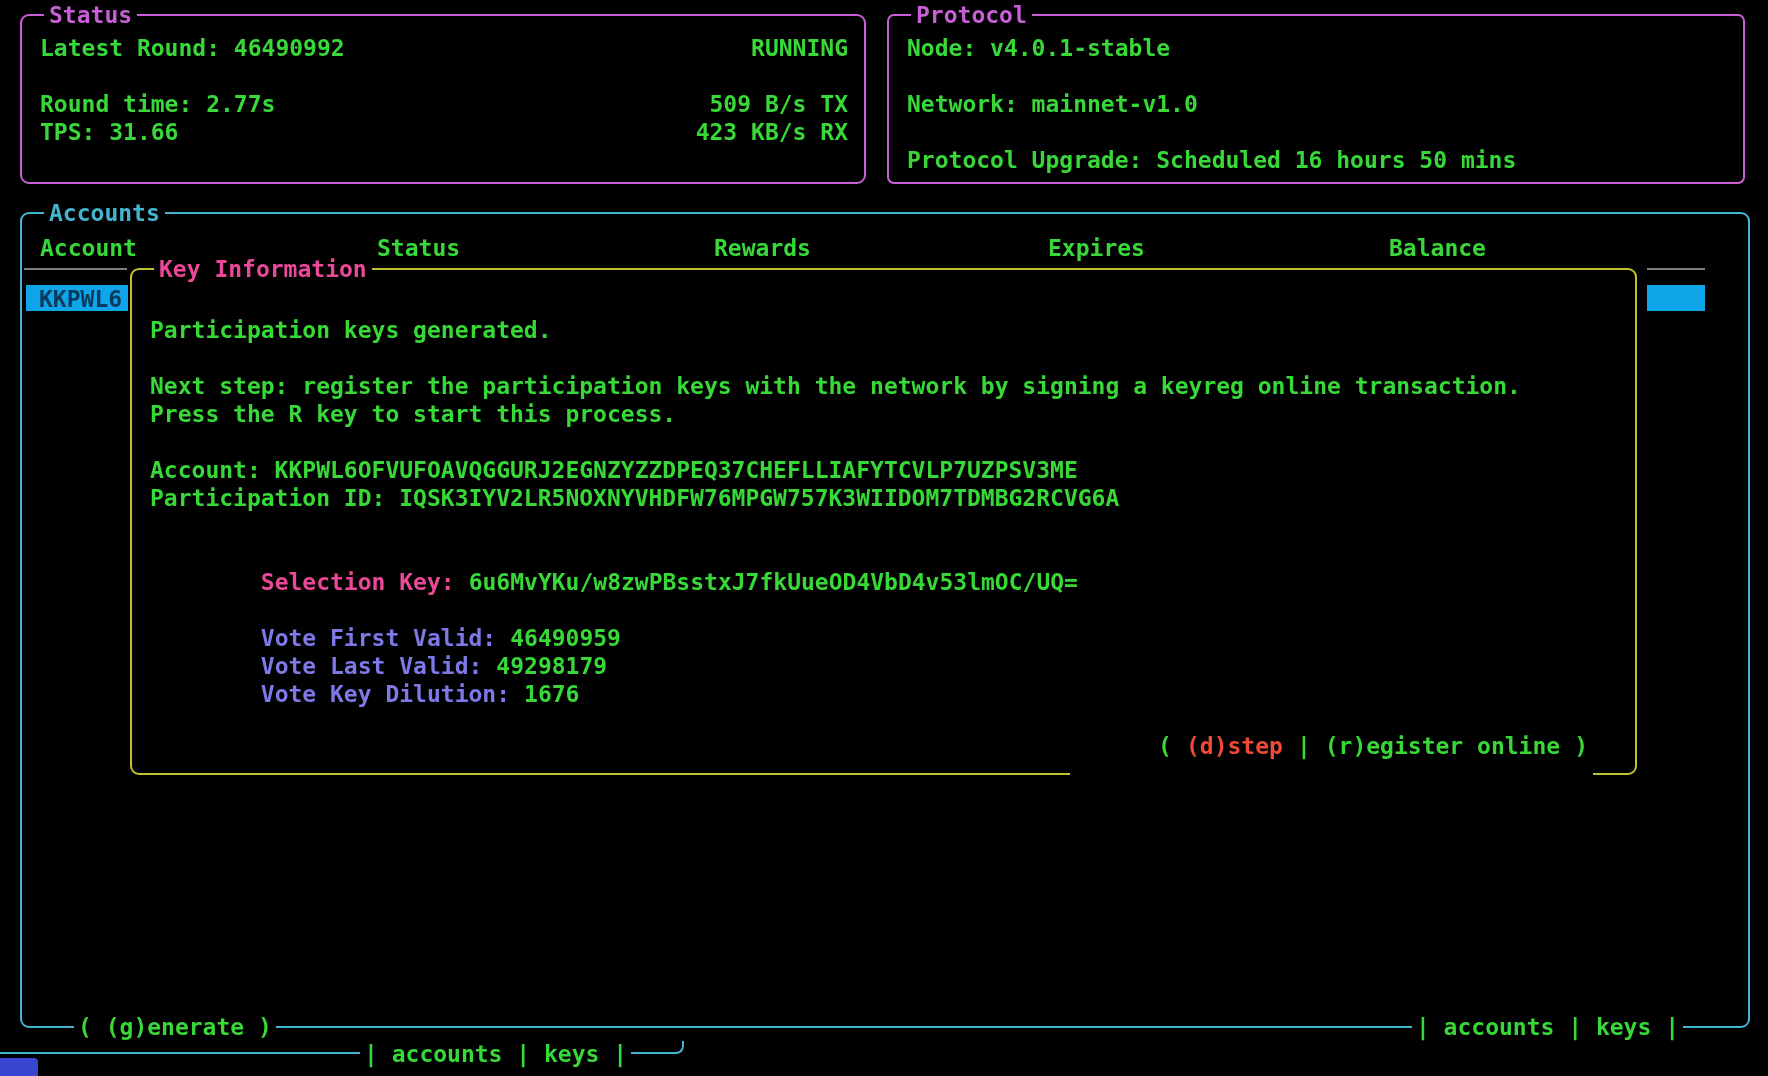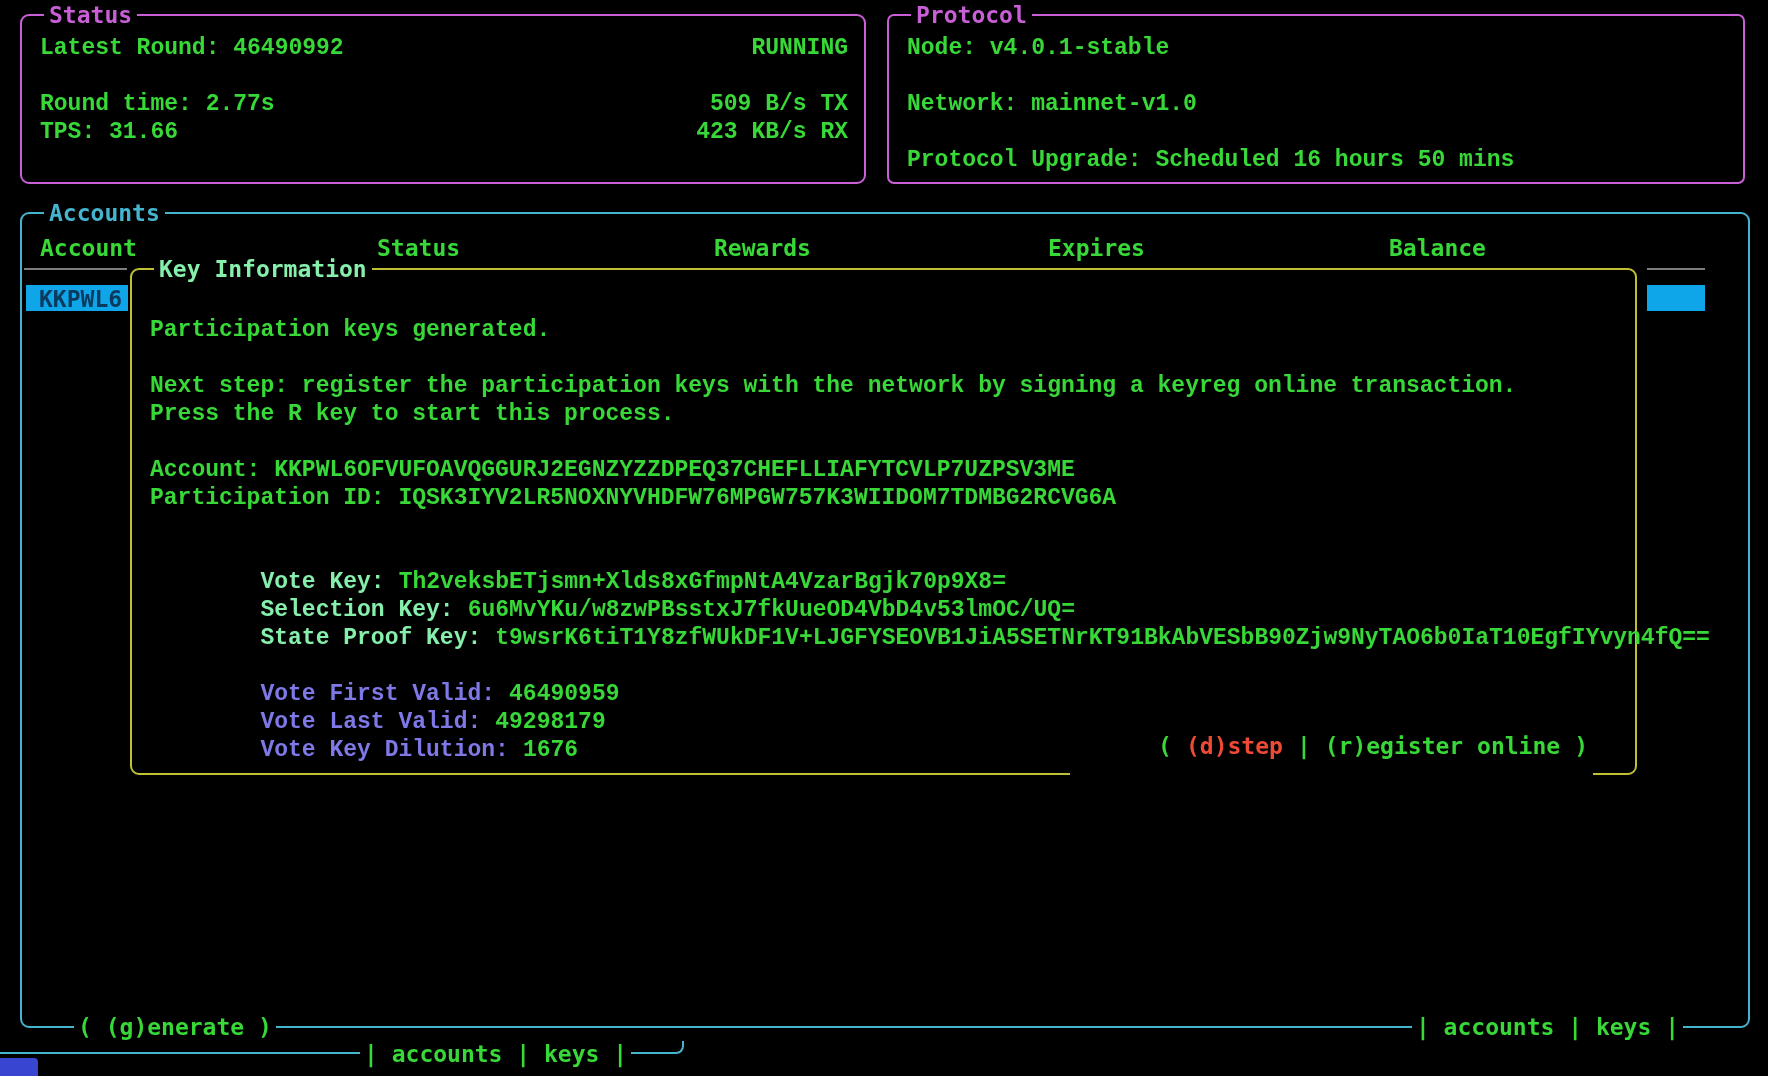--- a/index.html
+++ b/index.html
@@ -4,25 +4,25 @@
 <style>
   html,body{margin:0;padding:0;background:#000;}
   #screen{position:relative;width:1768px;height:1076px;background:#000;overflow:hidden;
           font-family:"DejaVu Sans Mono",monospace;font-weight:bold;font-size:23px;line-height:28px;}
   .panel{position:absolute;border:2px solid;border-radius:9px;background:transparent;box-sizing:border-box;}
   .panel-title{position:absolute;top:-15px;left:22px;background:#000;padding:0 5px;white-space:pre;}
   .magenta{color:#c95fd6;border-color:#c95fd6;}
   .cyan{color:#45b4cf;border-color:#45b4cf;}
   .yellowb{color:#c9c937;border-color:#c0c032;}
   .green{color:#38d838;}
-  .yellow{color:#86efac;}
+  .yellow{color:#ec4899;}
   .purple{color:#7f79e8;}
   .red{color:#ef4a36;}
   .content{padding:18px 16px 0 18px;}
-  .row{height:28px;white-space:pre;font-family:Liberation Mono, monospace;}
+  .row{height:28px;white-space:pre;}
   .split{display:flex;justify-content:space-between;}
   .val{margin-left:14px;}
   .sp{margin-left:14px;}
   .hdr{position:absolute;top:20px;white-space:pre;}
   .sep{position:absolute;height:2px;background:#7e7e7e;}
   .selcell{position:absolute;background:#0ea5e9;height:26px;}
   .selcell span{color:#0a3a5e;padding-left:13px;}
   .edge-label{position:absolute;background:#000;padding:0 4px;white-space:pre;}
   .bline{position:absolute;height:2px;background:#45b4cf;}
   .bcorner{position:absolute;border-right:2px solid #45b4cf;border-bottom:2px solid #45b4cf;border-bottom-right-radius:8px;background:transparent;}
@@ -90,27 +90,21 @@
       <div class="row"></div>
       <div class="row green">Participation keys generated.</div>
       <div class="row"></div>
       <div class="row green">Next step: register the participation keys with the network by signing a keyreg online transaction.</div>
       <div class="row green">Press the R key to start this process.</div>
       <div class="row"></div>
       <div class="row green">Account: KKPWL6OFVUFOAVQGGURJ2EGNZYZZDPEQ37CHEFLLIAFYTCVLP7UZPSV3ME</div>
       <div class="row green">Participation ID: IQSK3IYV2LR5NOXNYVHDFW76MPGW757K3WIIDOM7TDMBG2RCVG6A</div>
       <div class="row"></div>
       <div class="row">
-        <span class="yellow">Vote Key:</span><span class="green val">Th2veksbETjsmn+Xlds8xGfmpNtA4VzarBgjk70p9X8=</span>
-      </div>
-      <div class="row">
         <span class="yellow">Selection Key:</span><span class="green val">6u6MvYKu/w8zwPBsstxJ7fkUueOD4VbD4v53lmOC/UQ=</span>
-      </div>
-      <div class="row">
-        <span class="yellow">State Proof Key:</span><span class="green val">t9wsrK6tiT1Y8zfWUkDF1V+LJGFYSEOVB1JiA5SETNrKT91BkAbVESbB90Zjw9NyTAO6b0IaT10EgfIYvyn4fQ==</span>
       </div>
       <div class="row"></div>
       <div class="row">
         <span class="purple">Vote First Valid:</span><span class="green val">46490959</span>
       </div>
       <div class="row">
         <span class="purple">Vote Last Valid:</span><span class="green val">49298179</span>
       </div>
       <div class="row">
         <span class="purple">Vote Key Dilution:</span><span class="green val">1676</span>

